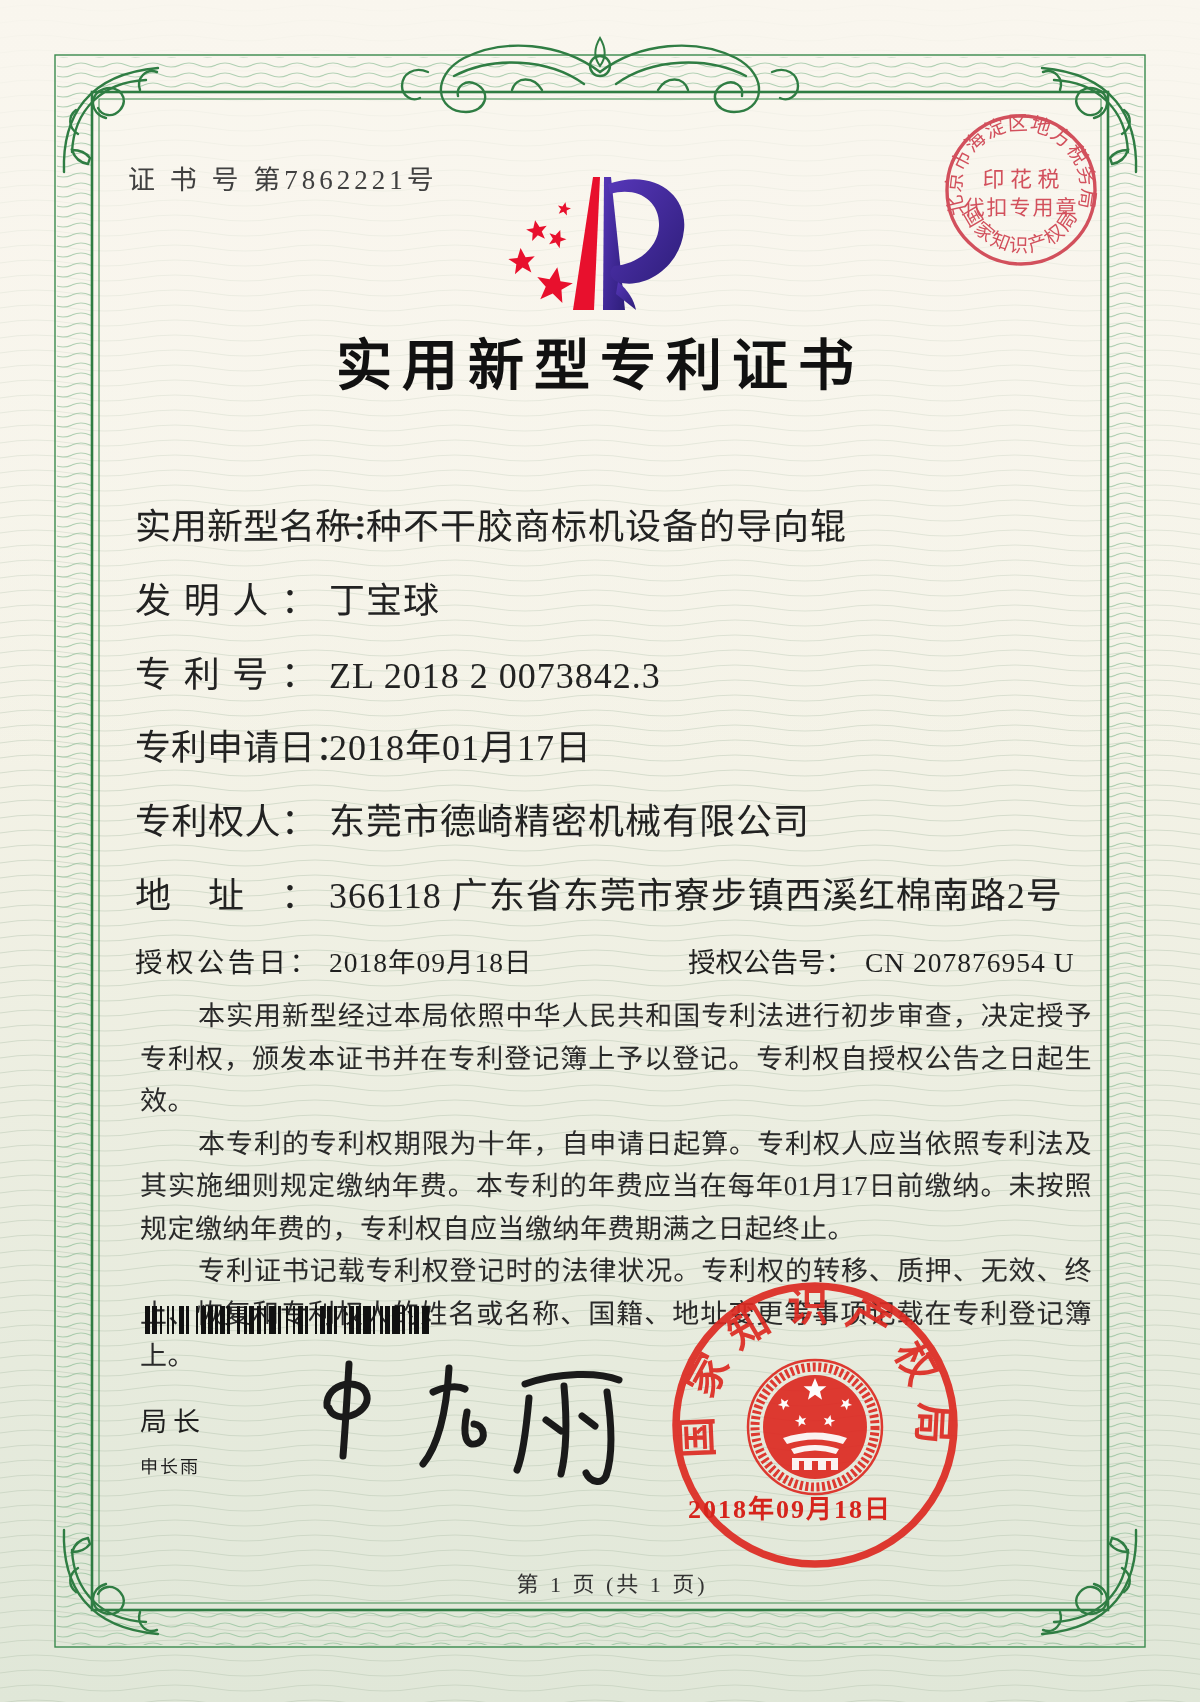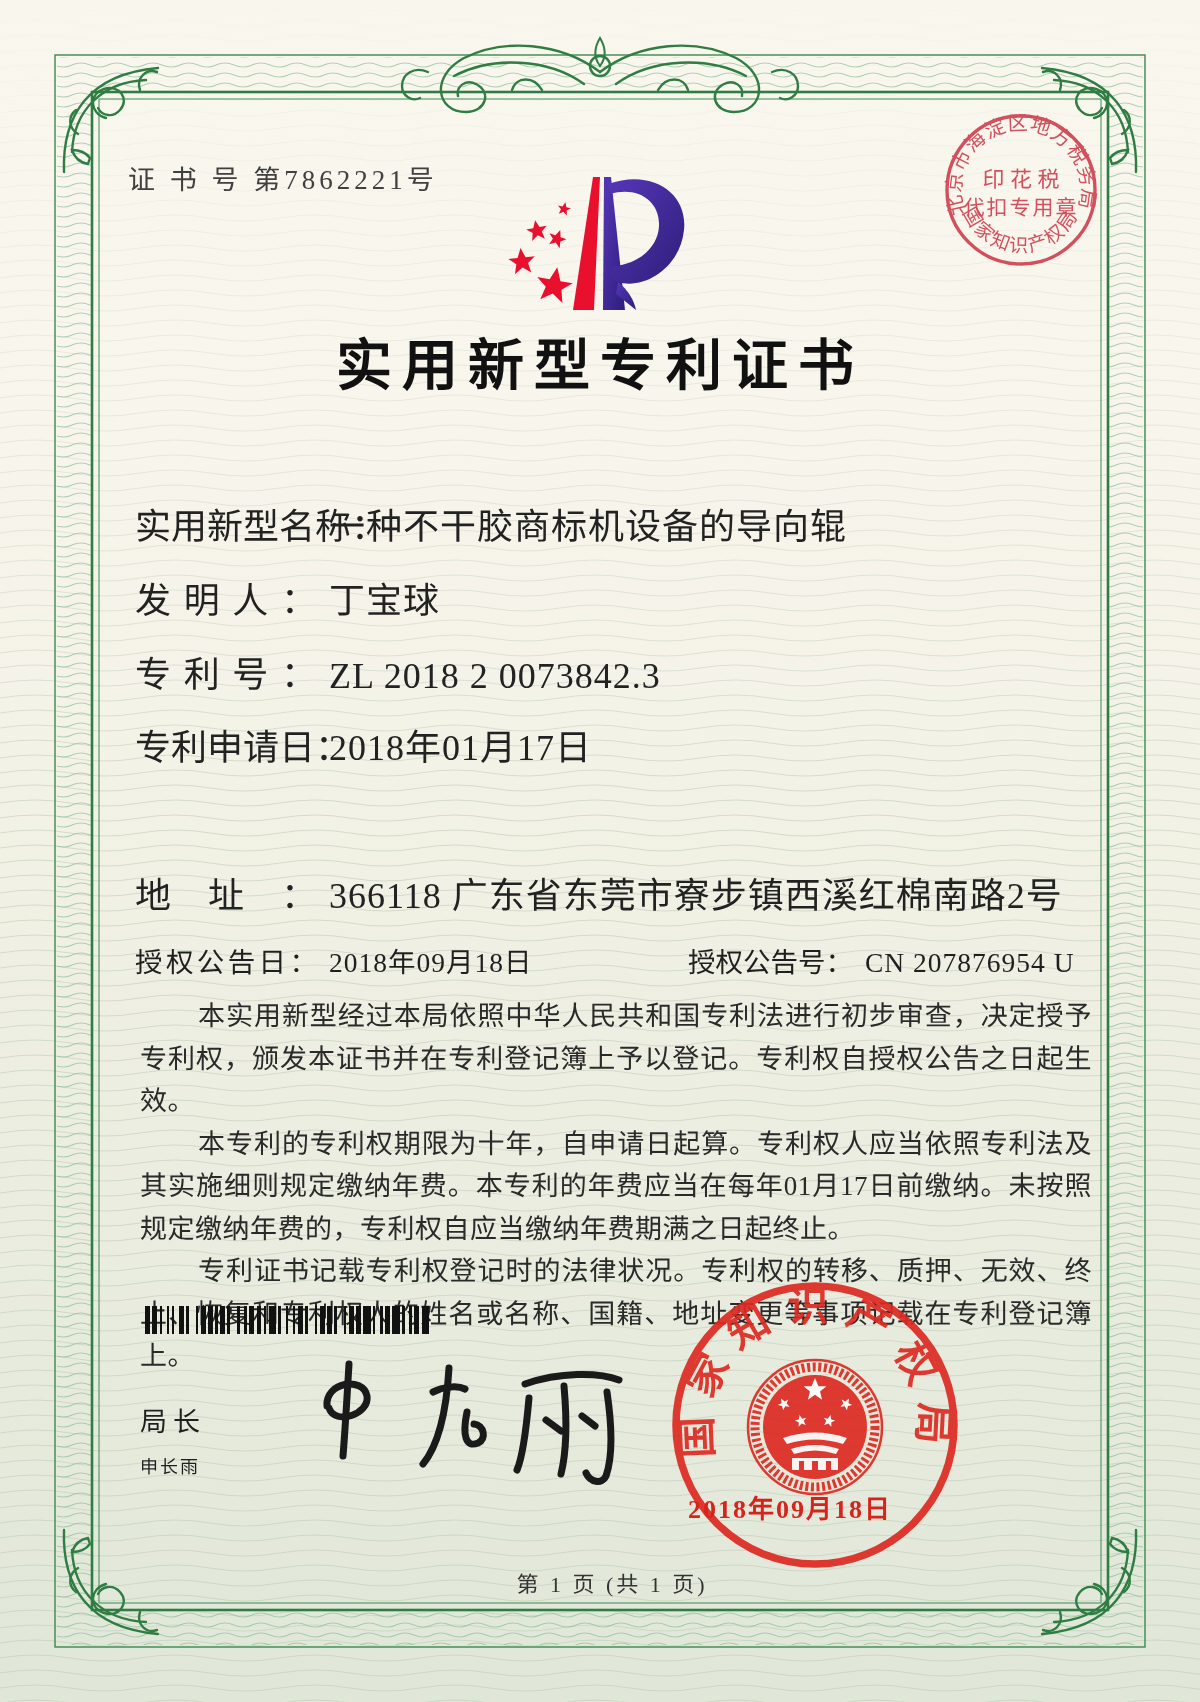--- a/index.html
+++ b/index.html
@@ -151,20 +151,23 @@
   </div>
   <div class="abs row r1">
     <span class="flabel">发明人：</span><span class="fvalue">丁宝球</span>
   </div>
   <div class="abs row r2">
     <span class="flabel">专利号：</span><span class="fvalue">ZL 2018 2 0073842.3</span>
   </div>
   <div class="abs row r3">
     <span class="flabel">专利申请日：</span><span class="fvalue">2018年01月17日</span>
   </div>
+  <div class="abs row r4">
+    <span class="flabel">专利权人：</span><span class="fvalue">东莞市德崎精密机械有限公司</span>
+  </div>
   <div class="abs row r5">
     <span class="flabel">地址：</span><span class="fvalue">366118 广东省东莞市寮步镇西溪红棉南路2号</span>
   </div>
 
   <div class="abs grantrow">
     <span class="flabel">授权公告日：</span><span class="fvalue">2018年09月18日</span>
     <span class="grant-right">
       <span>授权公告号：</span><span class="fvalue">CN 207876954 U</span>
     </span>
   </div>

